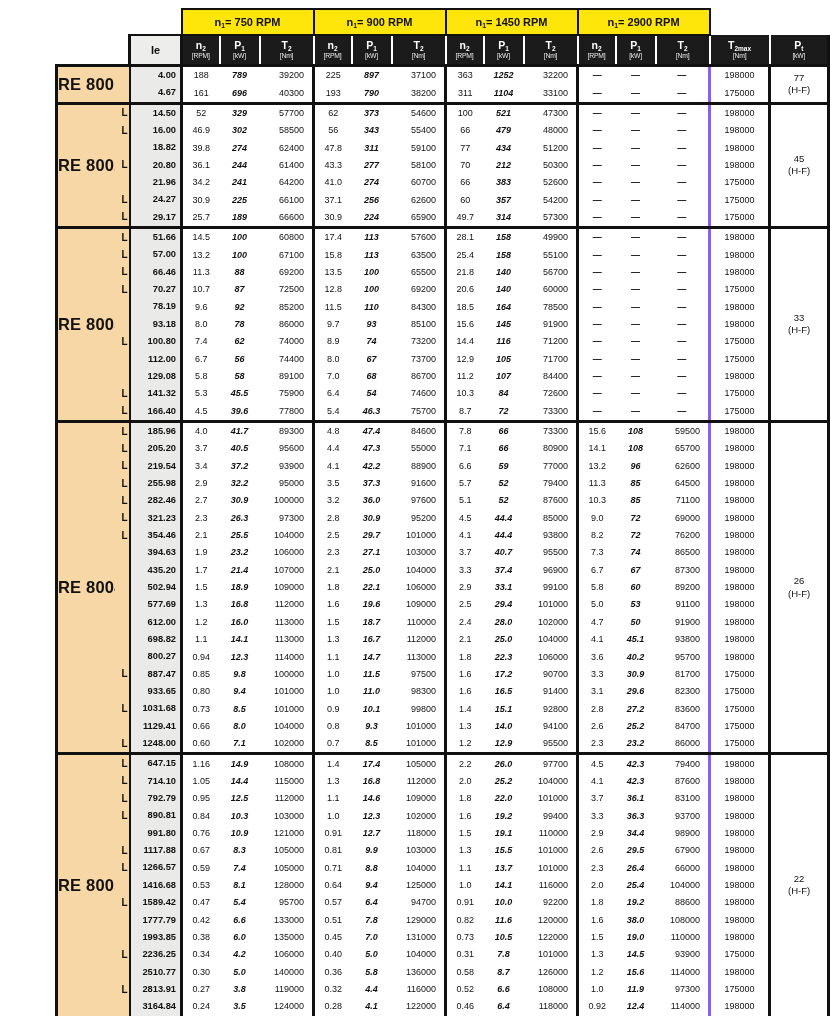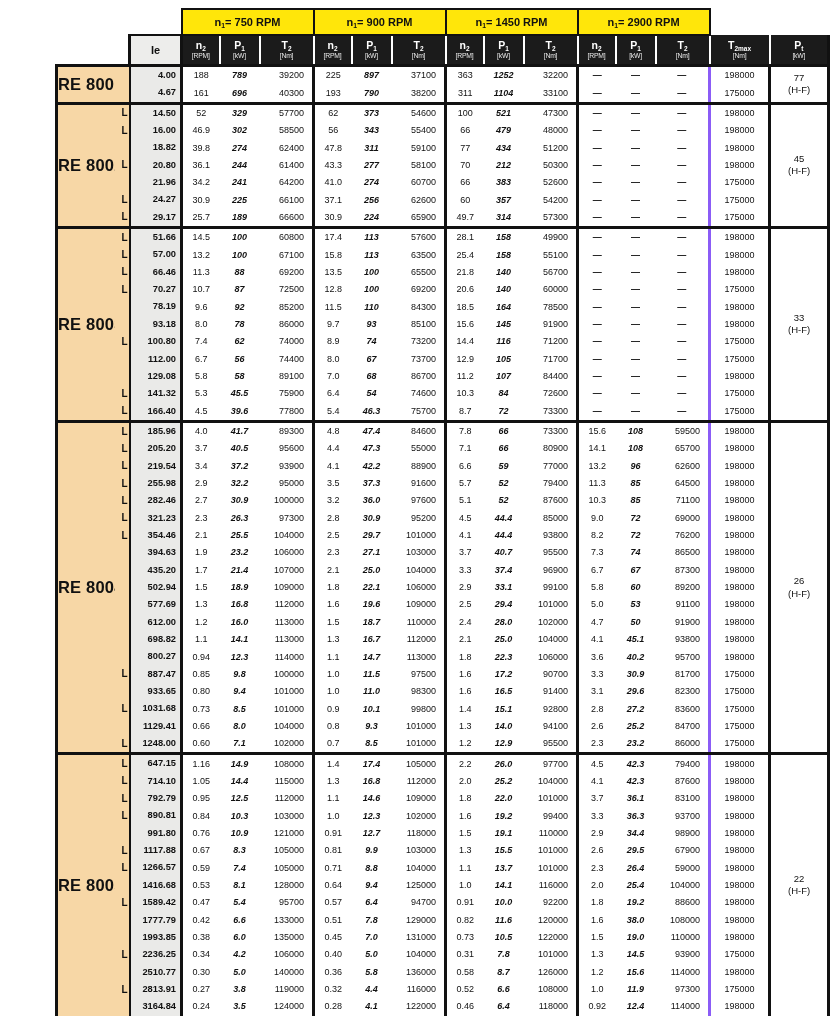--- a/index.html
+++ b/index.html
@@ -915,21 +915,21 @@
           <td class="c-p1">7.4</td>
           <td class="c-t2">105000</td>
           <td class="c-n2 g-start">0.71</td>
           <td class="c-p1">8.8</td>
           <td class="c-t2">104000</td>
           <td class="c-n2 g-start">1.1</td>
           <td class="c-p1">13.7</td>
           <td class="c-t2">101000</td>
           <td class="c-n2 g-start">2.3</td>
           <td class="c-p1">26.4</td>
-          <td class="c-t2">59000</td>
+          <td class="c-t2">66000</td>
           <td class="c-t2max">198000</td>
         </tr>
         <tr>
           <td class="c-l"></td>
           <td class="c-ie">1416.68</td>
           <td class="c-n2 g-start">0.53</td>
           <td class="c-p1">8.1</td>
           <td class="c-t2">128000</td>
           <td class="c-n2 g-start">0.64</td>
           <td class="c-p1">9.4</td>

